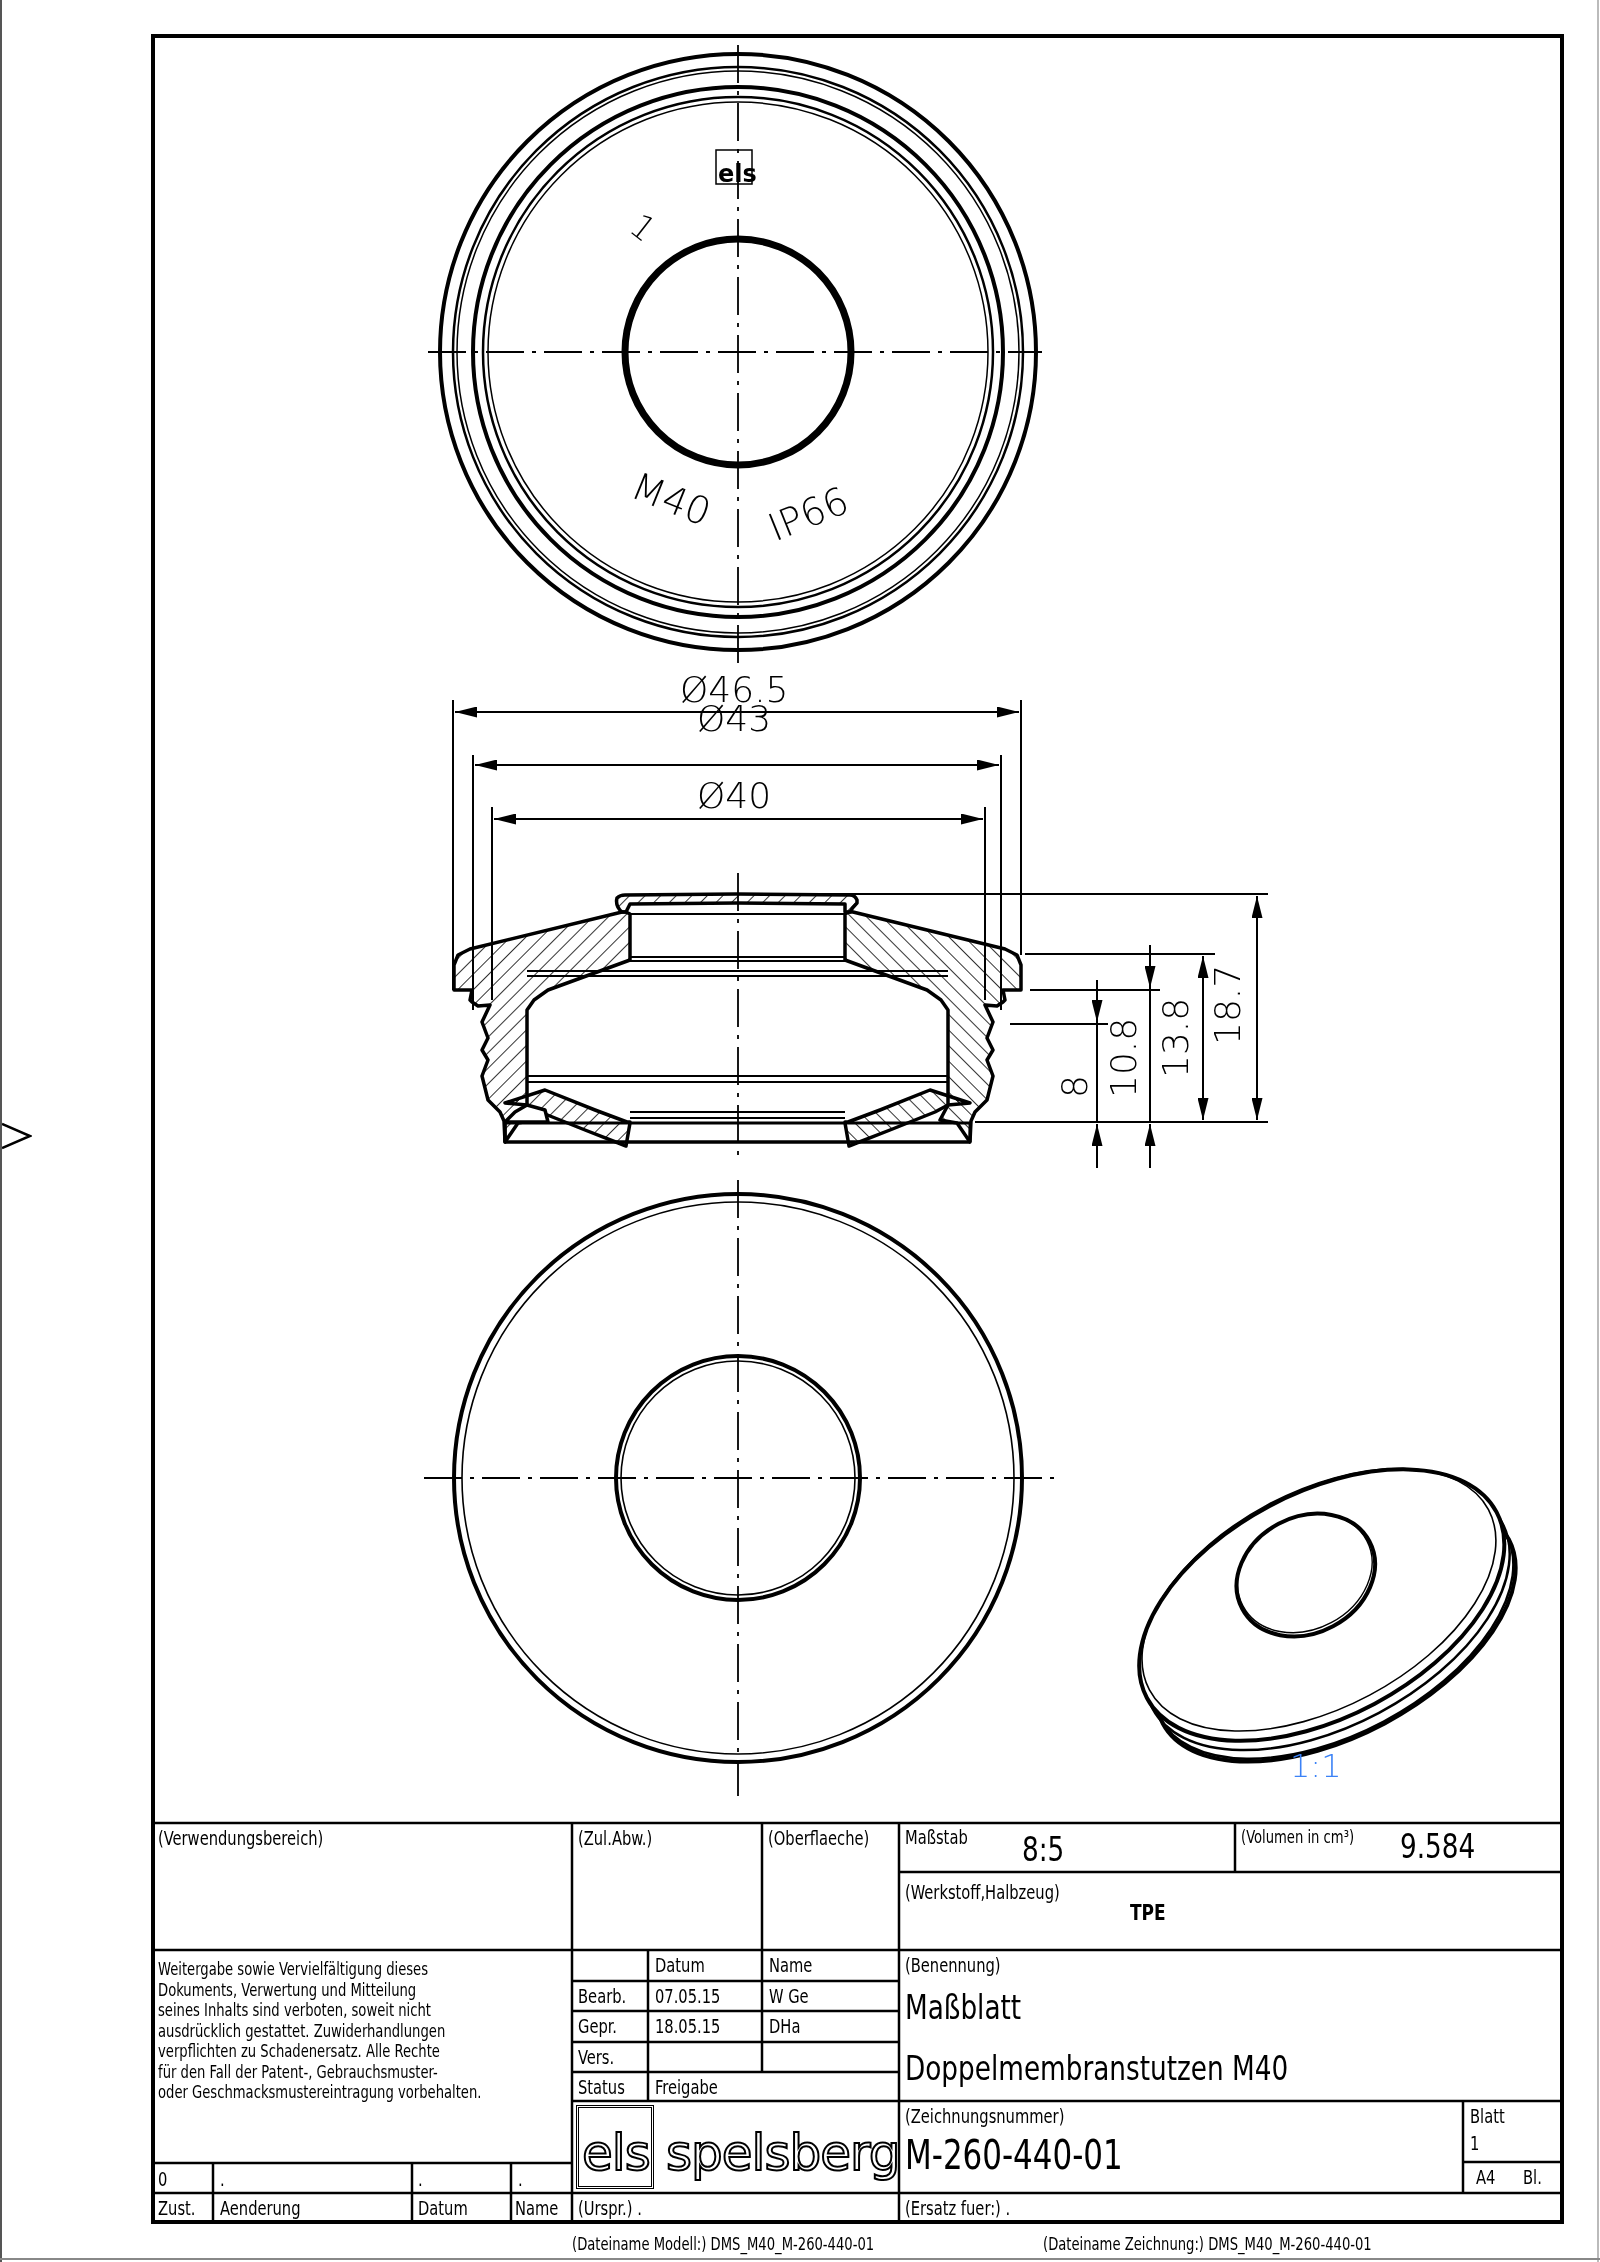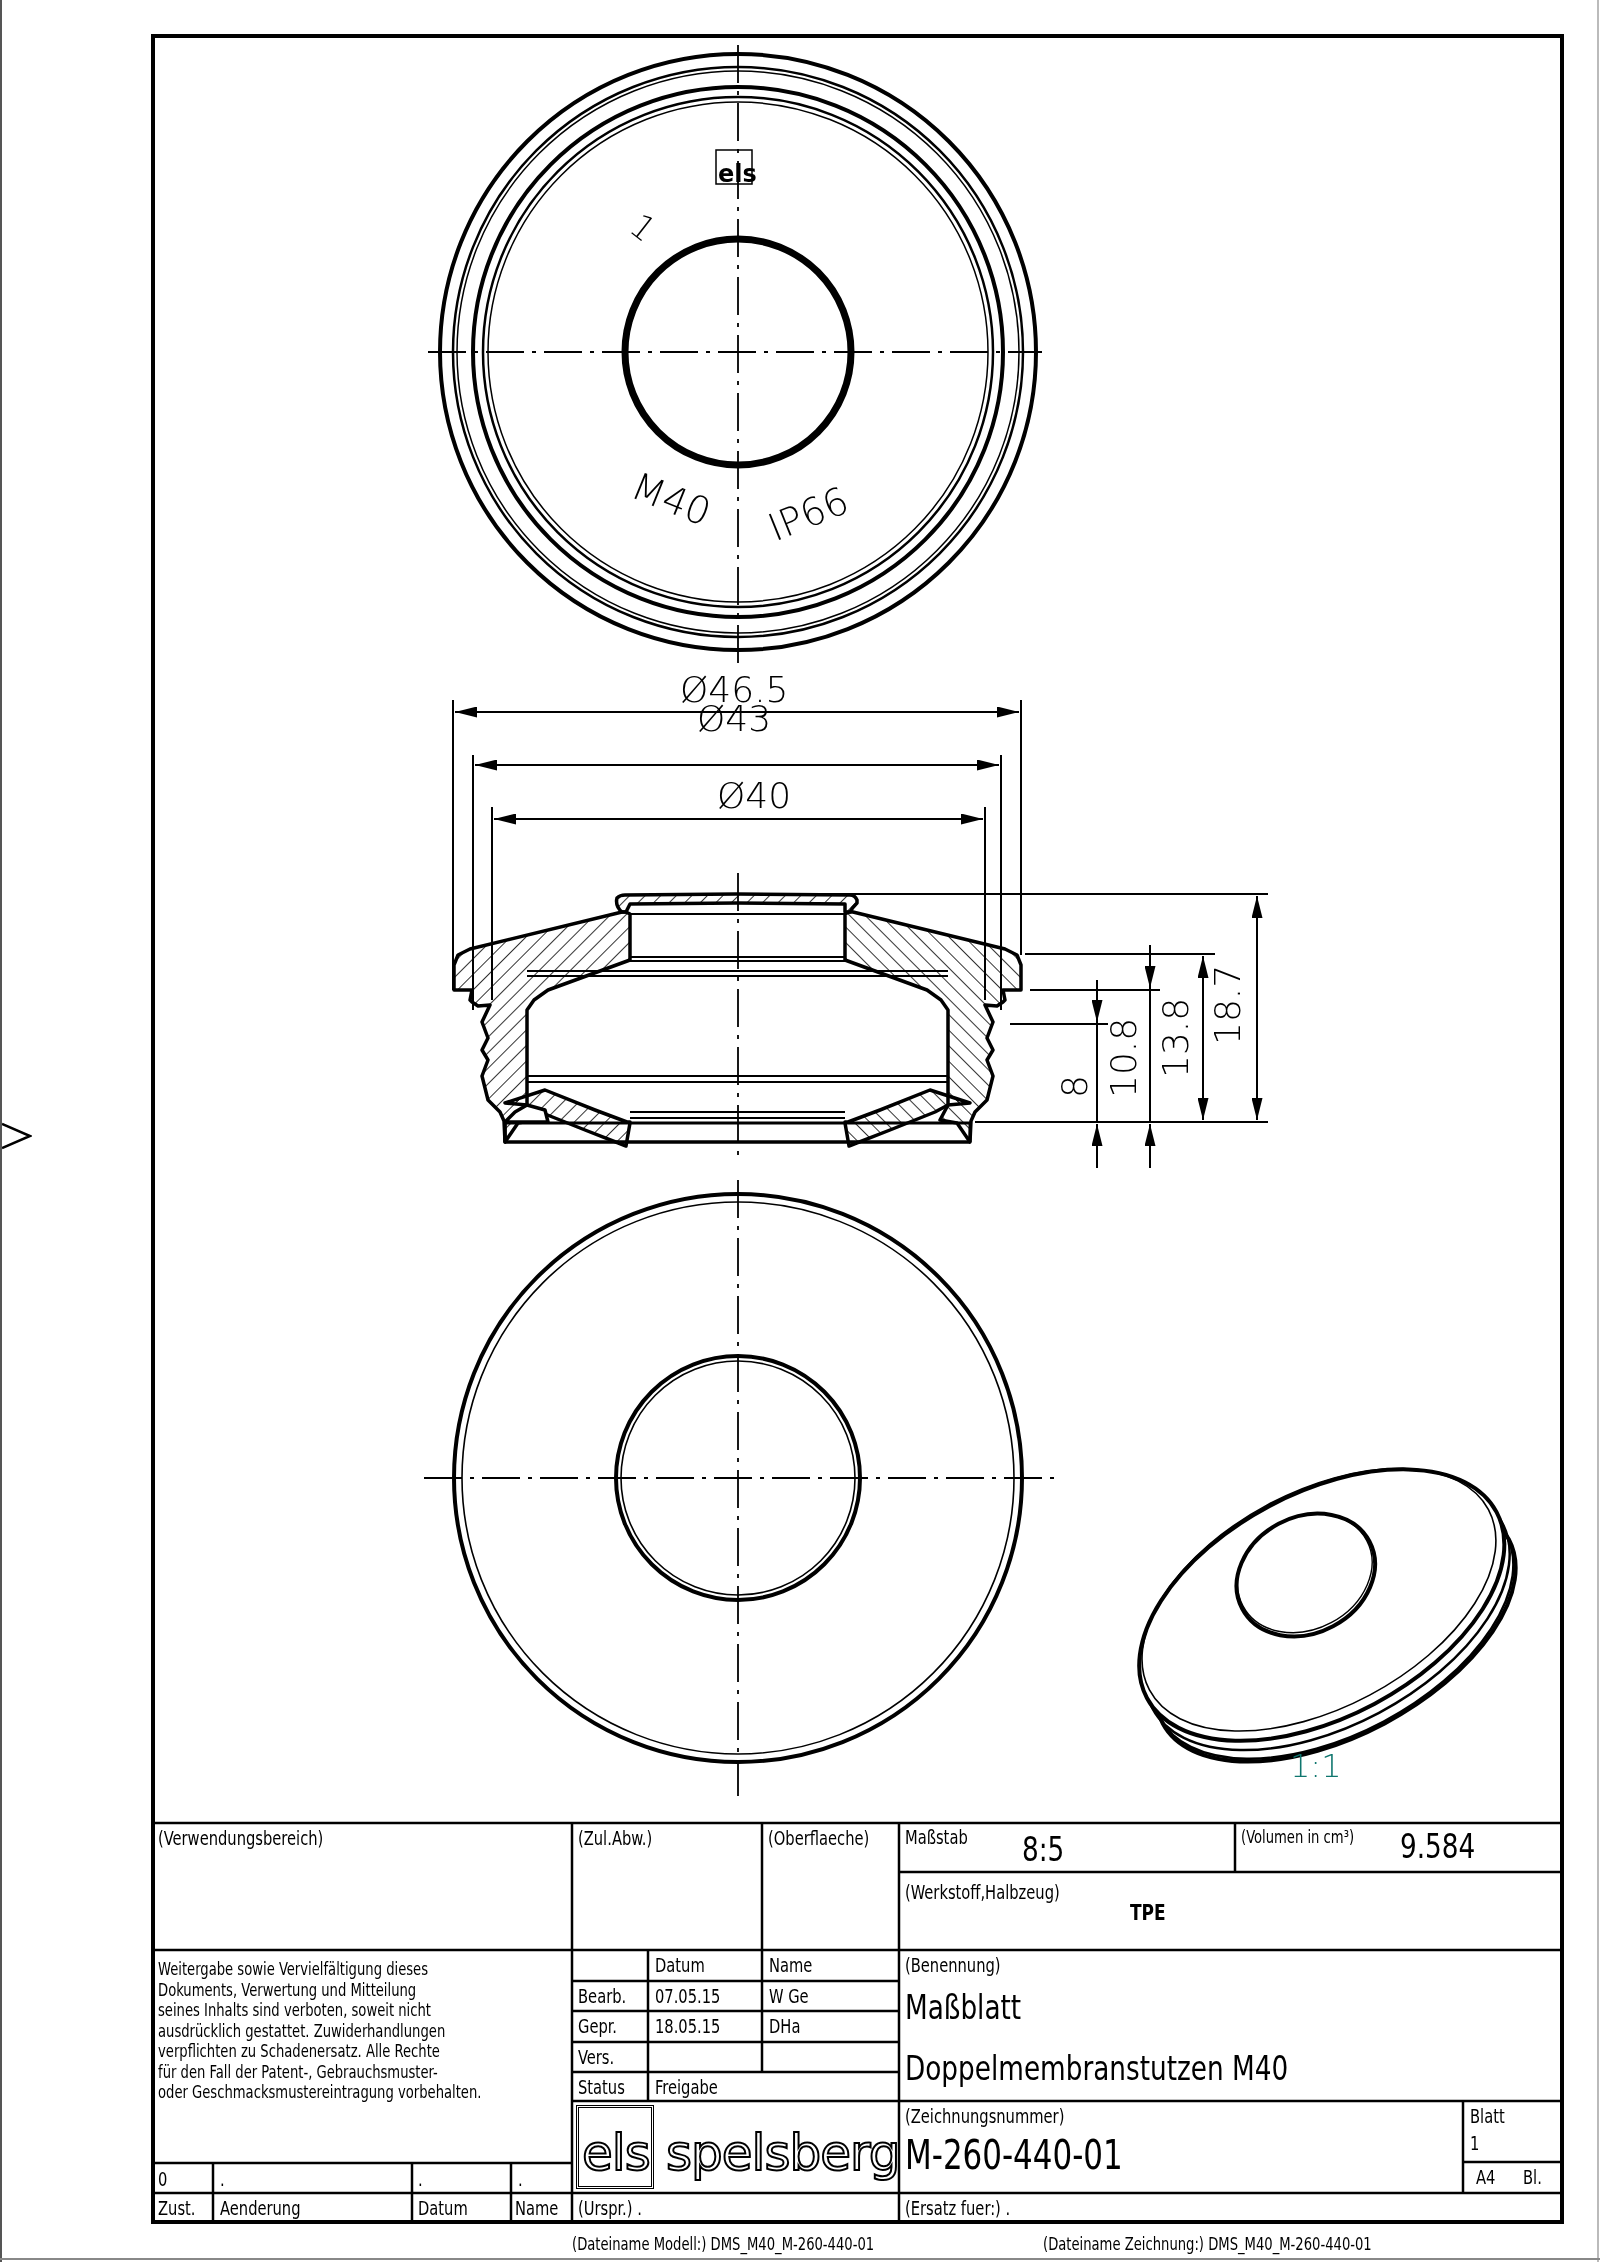--- a/index.html
+++ b/index.html
@@ -152,26 +152,26 @@
     <ellipse cx="1318" cy="1622" rx="198" ry="110" stroke-width="2.5"></ellipse>
     <ellipse cx="1318" cy="1610" rx="198" ry="112" stroke-width="4" fill="#fff"></ellipse>
     <ellipse cx="1318" cy="1604" rx="192" ry="108" stroke-width="1.6"></ellipse>
     <ellipse cx="1318" cy="1576" rx="72" ry="58" stroke-width="4"></ellipse>
     <ellipse cx="1318" cy="1574" rx="70" ry="56" stroke-width="1.4"></ellipse>
   </g>
 </svg>
 
 <div class="t dim" style="left:680px; top:672px;">Ø46.5</div>
 <div class="t dim" style="left:697px; top:701px;">Ø43</div>
-<div class="t dim" style="left:697px; top:778px;margin-left:20px;">Ø40</div>
+<div class="t dim" style="left:697px; top:778px;">Ø40</div>
 <div class="t dim" style="left:1057px; top:1098px; transform:rotate(-90deg); transform-origin:left top;">8</div>
 <div class="t dim" style="left:1106px; top:1098px; transform:rotate(-90deg); transform-origin:left top;">10.8</div>
 <div class="t dim" style="left:1158px; top:1078px; transform:rotate(-90deg); transform-origin:left top;">13.8</div>
 <div class="t dim" style="left:1210px; top:1045px; transform:rotate(-90deg); transform-origin:left top;">18.7</div>
-<div class="t dim" style="left:1290px; top:1750px; font-size:32px; color:#0f766e;">1:1</div>
+<div class="t dim" style="left:1290px; top:1750px; font-size:32px; color:#3b82f6;">1:1</div>
 
 <svg class="abs" style="left:0;top:0;" width="1600" height="2262">
   <g stroke="#000" stroke-width="2.5" fill="none">
     <line x1="153" y1="1823" x2="1562" y2="1823"></line>
 
     <line x1="572" y1="1823" x2="572" y2="2222"></line>
     <line x1="762" y1="1823" x2="762" y2="1950"></line>
     <line x1="899" y1="1823" x2="899" y2="2222"></line>
     <line x1="1235" y1="1823" x2="1235" y2="1872"></line>
     <line x1="899" y1="1872" x2="1562" y2="1872"></line>

